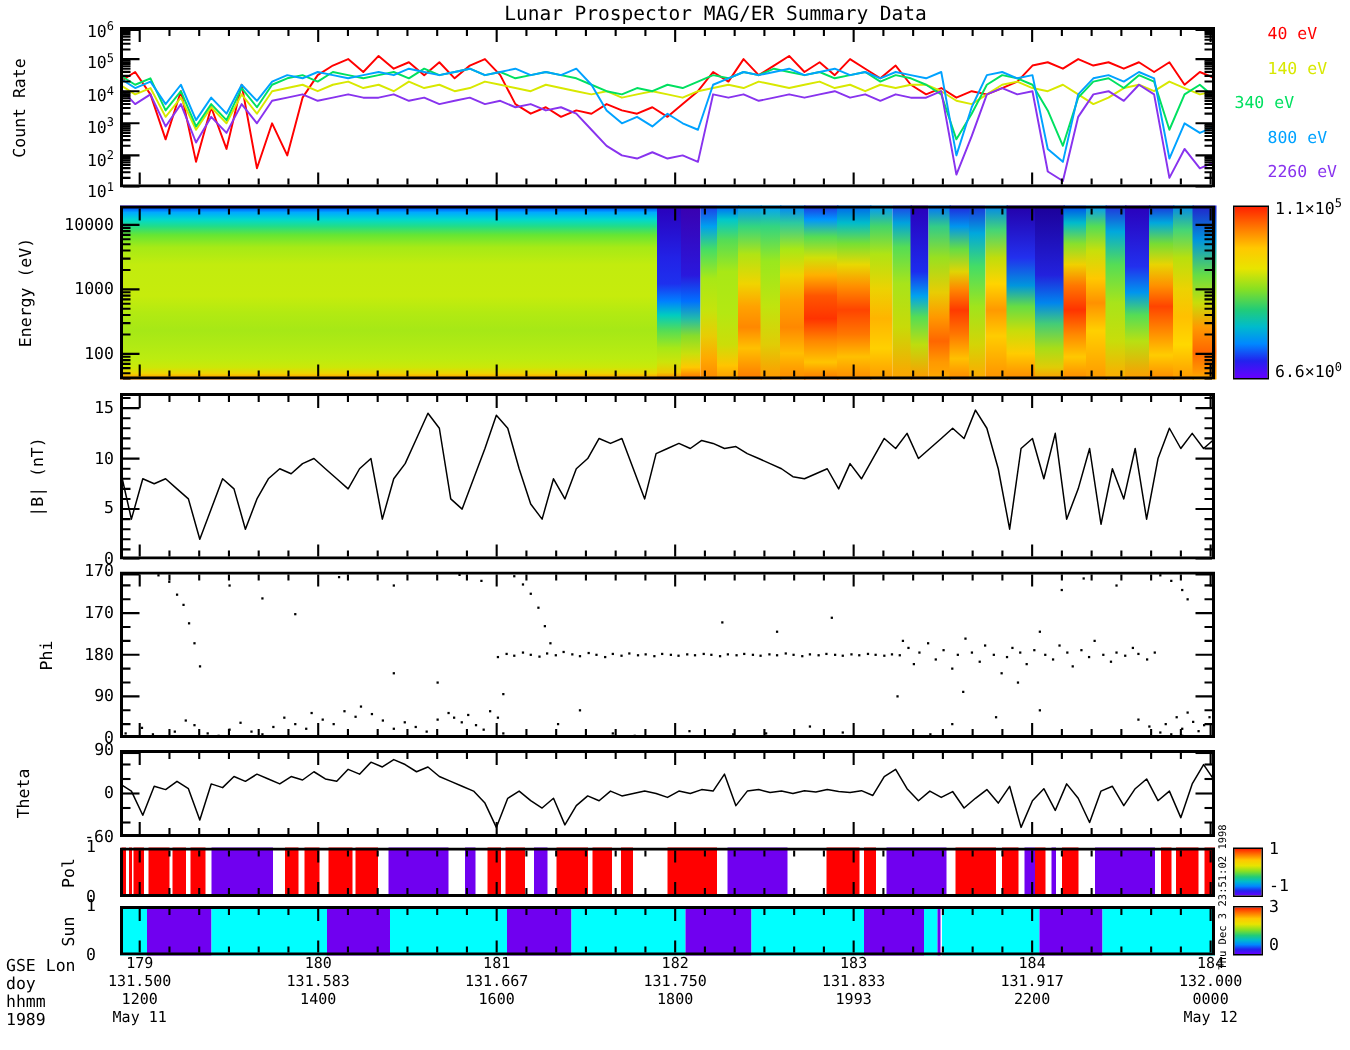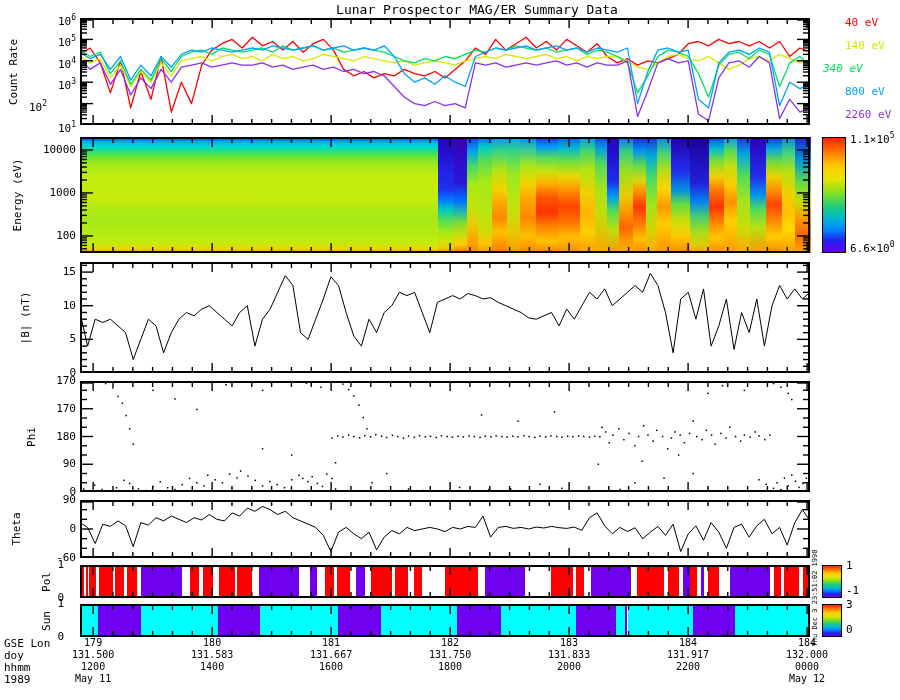--- a/index.html
+++ b/index.html
@@ -1086,21 +1086,21 @@
 
   <div class="cbar" id="mb-sun" style="left: 822px; top: 604px; width: 18px; height: 31px; background: linear-gradient(rgb(255, 34, 0) 0%, rgb(255, 119, 0) 12%, rgb(255, 200, 0) 24%, rgb(232, 228, 0) 36%, rgb(136, 224, 34) 48%, rgb(34, 204, 119) 60%, rgb(0, 187, 204) 70%, rgb(0, 136, 255) 80%, rgb(34, 34, 238) 90%, rgb(102, 0, 255) 100%);"></div>
   <div class="cblab" id="mb-sun-top" style="left: 846px; top: 598px;">3</div>
   <div class="cblab" id="mb-sun-bottom" style="left: 846px; top: 623px;">0</div>
 
   <div class="ts" id="timestamp" style="left: 815px; top: 598px;">Thu Dec  3 23:51:02 1998</div>
 <div class="ytick" style="top: 11px; left: 0px; width: 76px;">10<sup>6</sup></div>
     <div class="ytick" style="top: 32.4px; left: 0px; width: 76px;">10<sup>5</sup></div>
     <div class="ytick" style="top: 53.8px; left: 0px; width: 76px;">10<sup>4</sup></div>
     <div class="ytick" style="top: 75.2px; left: 0px; width: 76px;">10<sup>3</sup></div>
-    <div class="ytick" style="top: 96.6px; left: 0px; width: 76px; text-align: center;">10<sup>2</sup></div>
+    <div class="ytick" style="top: 96.6px; left: 0px; width: 76px;">10<sup>2</sup></div>
     <div class="ytick" style="top: 118px; left: 0px; width: 76px;">10<sup>1</sup></div>
     <div class="ytick" style="top: 142.934px; left: 0px; width: 76px;">10000</div>
     <div class="ytick" style="top: 185.935px; left: 0px; width: 76px;">1000</div>
     <div class="ytick" style="top: 228.925px; left: 0px; width: 76px;">100</div>
     <div class="ytick" style="top: 265.09px; left: 0px; width: 76px;">15</div>
     <div class="ytick" style="top: 298.723px; left: 0px; width: 76px;">10</div>
     <div class="ytick" style="top: 332.367px; left: 0px; width: 76px;">5</div>
     <div class="ytick" style="top: 366px; left: 0px; width: 76px;">0</div>
     <div class="ytick" style="top: 374px; left: 0px; width: 76px;">170</div>
     <div class="ytick" style="top: 401.75px; left: 0px; width: 76px;">170</div>
@@ -1109,21 +1109,21 @@
     <div class="ytick" style="top: 485px; left: 0px; width: 76px;">0</div>
     <div class="ytick" style="top: 493px; left: 0px; width: 76px;">90</div>
     <div class="ytick" style="top: 522px; left: 0px; width: 76px;">0</div>
     <div class="ytick" style="top: 551px; left: 0px; width: 76px;">-60</div>
     <div class="ytick" style="top: 558px; left: 0px; width: 64px;">1</div>
     <div class="ytick" style="top: 591px; left: 0px; width: 64px;">0</div>
     <div class="ytick" style="top: 597px; left: 0px; width: 64px;">1</div>
     <div class="ytick" style="top: 630px; left: 0px; width: 64px;">0</div>
     <div class="legend-item" style="left: 845px; top: 16px; color: rgb(255, 0, 0);">40 eV</div>
     <div class="legend-item" style="left: 845px; top: 39px; color: rgb(216, 232, 0);">140 eV</div>
-    <div class="legend-item" style="left: 823px; top: 62px; color: rgb(0, 224, 96); font-style: italic;">340 eV</div>
+    <div class="legend-item" style="left: 823px; top: 62px; color: rgb(0, 224, 96);">340 eV</div>
     <div class="legend-item" style="left: 845px; top: 85px; color: rgb(0, 162, 255);">800 eV</div>
     <div class="legend-item" style="left: 845px; top: 108px; color: rgb(136, 51, 238);">2260 eV</div>
     <div class="rowlab" style="left: 4px; top: 637px;">GSE Lon</div>
     <div class="xval" style="left: 93.14px; top: 637px;">179</div>
     <div class="xval" style="left: 212.13px; top: 637px;">180</div>
     <div class="xval" style="left: 331.12px; top: 637px;">181</div>
     <div class="xval" style="left: 450.11px; top: 637px;">182</div>
     <div class="xval" style="left: 569.1px; top: 637px;">183</div>
     <div class="xval" style="left: 688.09px; top: 637px;">184</div>
     <div class="xval" style="left: 807.08px; top: 637px;">184</div>
@@ -1133,19 +1133,19 @@
     <div class="xval" style="left: 331.12px; top: 649px;">131.667</div>
     <div class="xval" style="left: 450.11px; top: 649px;">131.750</div>
     <div class="xval" style="left: 569.1px; top: 649px;">131.833</div>
     <div class="xval" style="left: 688.09px; top: 649px;">131.917</div>
     <div class="xval" style="left: 807.08px; top: 649px;">132.000</div>
     <div class="rowlab" style="left: 4px; top: 661px;">hhmm</div>
     <div class="xval" style="left: 93.14px; top: 661px;">1200</div>
     <div class="xval" style="left: 212.13px; top: 661px;">1400</div>
     <div class="xval" style="left: 331.12px; top: 661px;">1600</div>
     <div class="xval" style="left: 450.11px; top: 661px;">1800</div>
-    <div class="xval" style="left: 569.1px; top: 661px;">2000</div>
+    <div class="xval" style="left: 569.1px; top: 661px;">1993</div>
     <div class="xval" style="left: 688.09px; top: 661px;">2200</div>
     <div class="xval" style="left: 807.08px; top: 661px;">0000</div>
     <div class="rowlab" style="left: 4px; top: 673px;">1989</div>
     <div class="xval" style="left: 93.14px; top: 673px;">May 11</div>
     <div class="xval" style="left: 807.08px; top: 673px;">May 12</div>
   </div>
 
 </body></html>

